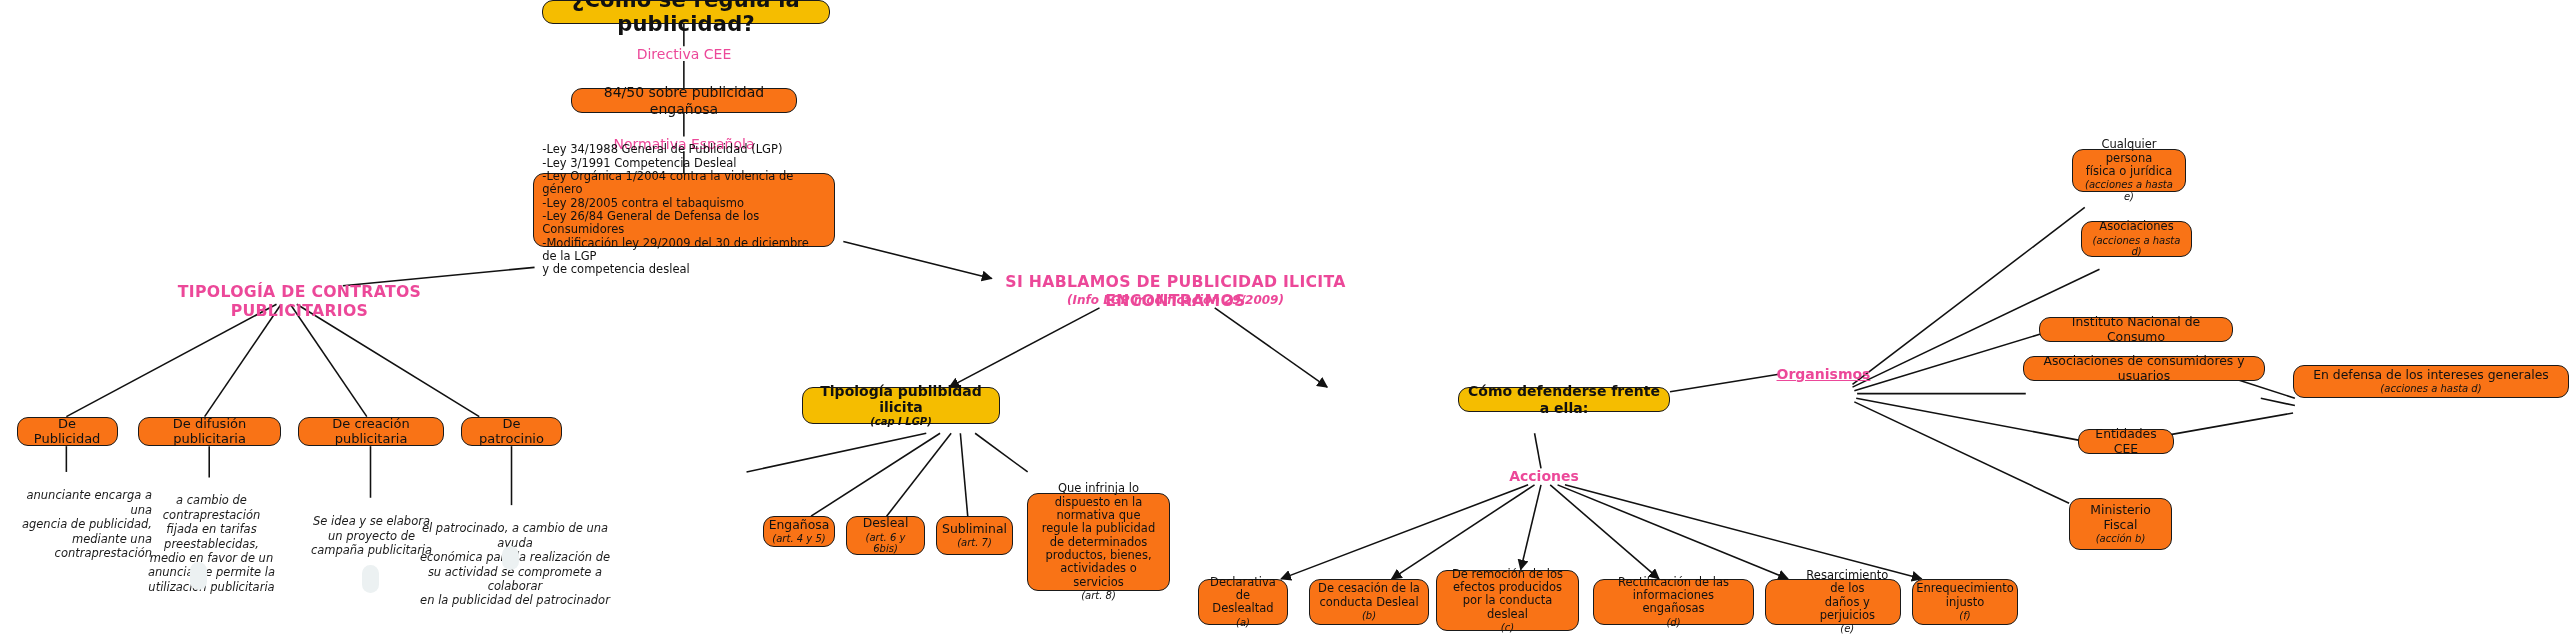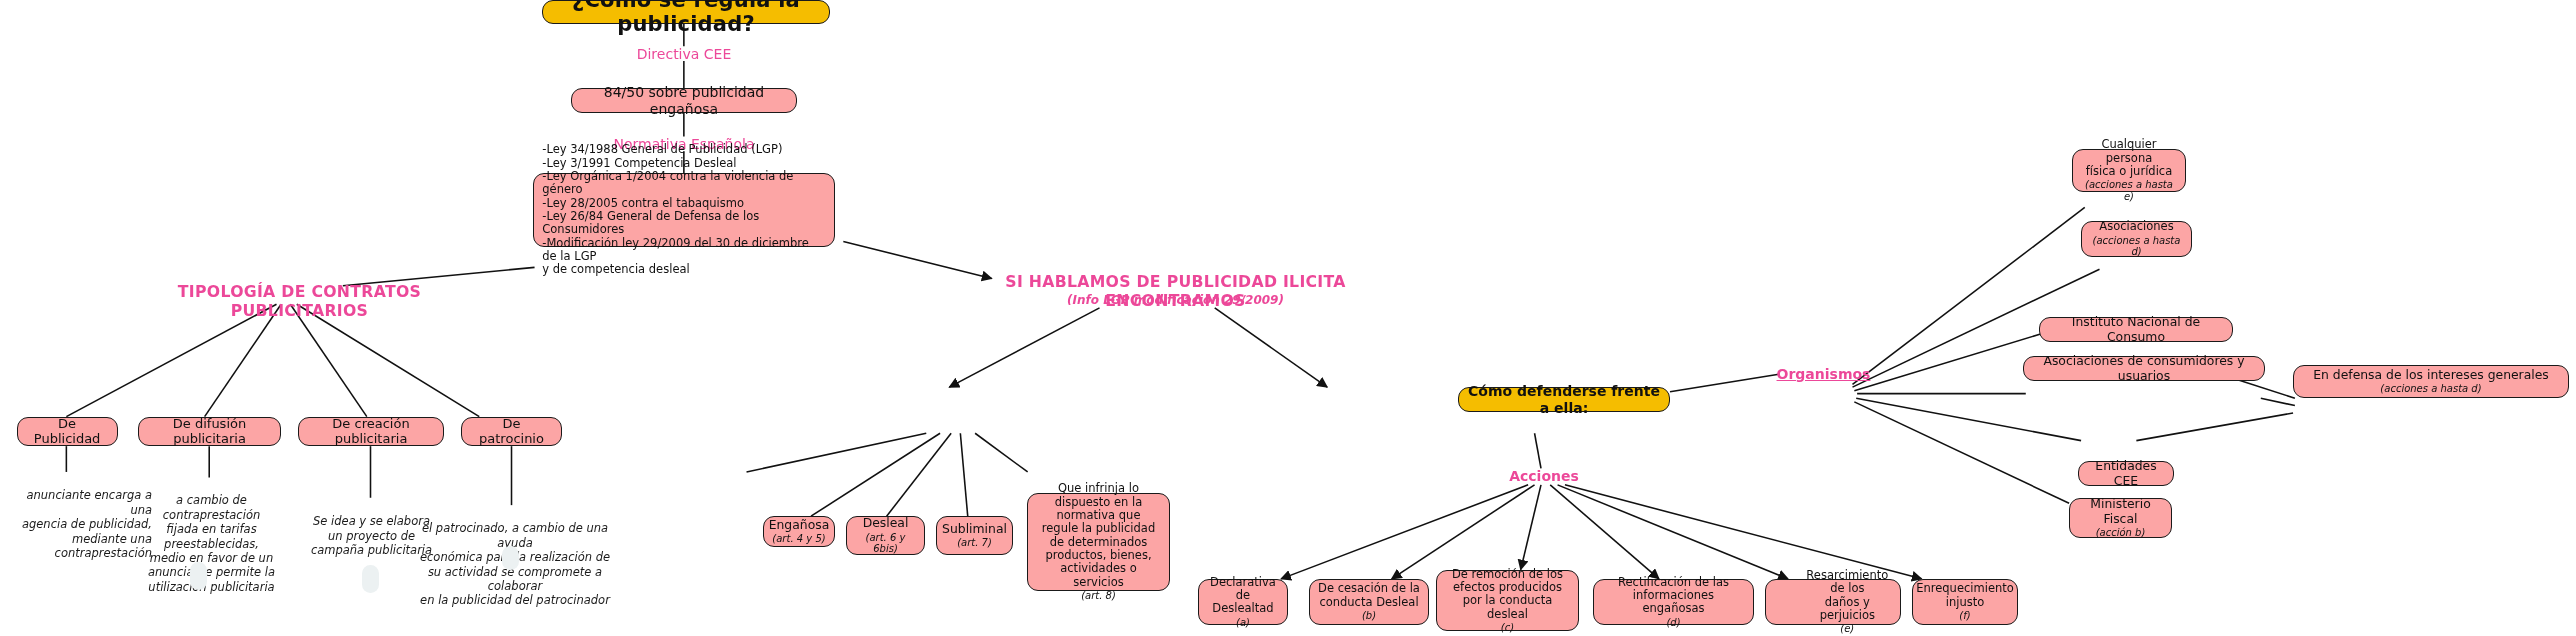--- a/index.html
+++ b/index.html
@@ -5,21 +5,21 @@
   html,body{margin:0;padding:0;background:#ffffff;}
   body{font-family:"DejaVu Sans","Liberation Sans",sans-serif;}
   #canvas{position:relative;width:2576px;height:637px;background:#ffffff;overflow:hidden;}
   svg.links{position:absolute;left:0;top:0;width:2576px;height:637px;pointer-events:none;}
 
   .node{
     position:absolute;
     box-sizing:border-box;
     border:1.8px solid #1a1a1a;
     border-radius:11px;
-    background:#fca5a5;
+    background:#f97316;
     color:#111111;
     display:flex;
     flex-direction:column;
     align-items:center;
     justify-content:center;
     text-align:center;
     line-height:1.16;
     padding:3.7px 7.4px;
   }
   .node .sub{
@@ -183,20 +183,24 @@
 en la publicidad del patrocinador</span>
   </div>
 
   <div class="plain heading" style="left:959px;top:273px;width:433px;">
     <span>SI HABLAMOS DE PUBLICIDAD ILICITA ENCONTRAMOS</span>
   </div>
   <div class="plain sublabel" style="left:959px;top:293px;width:433px;">
     <span>(Info LGP modificación 29/2009)</span>
   </div>
 
+  <div class="node accent" style="left:802px;top:387px;width:198px;height:37px;font-size:14px;">
+    <span class="ttl">Tipología publibidad ilicita</span>
+    <span class="sub">(cap I LGP)</span>
+  </div>
 
 
   <div class="node" style="left:763px;top:516px;width:72px;height:31px;font-size:12.4px;">
     <span>Engañosa</span>
     <span class="sub">(art. 4 y 5)</span>
   </div>
 
   <div class="node" style="left:846px;top:516px;width:79px;height:39px;font-size:12.4px;">
     <span>Desleal</span>
     <span class="sub">(art. 6 y 6bis)</span>
@@ -279,25 +283,25 @@
   </div>
 
   <div class="node" style="left:2039px;top:317px;width:194px;height:25px;font-size:12.4px;">
     <span>Instituto Nacional de Consumo</span>
   </div>
 
   <div class="node" style="left:2023px;top:356px;width:242px;height:25px;font-size:12.4px;">
     <span>Asociaciones de consumidores y usuarios</span>
   </div>
 
-  <div class="node" style="left:2078px;top:429px;width:96px;height:25px;font-size:12.4px;margin-top:32px;">
+  <div class="node" style="left:2078px;top:429px;width:96px;height:25px;font-size:12.4px;">
     <span>Entidades CEE</span>
   </div>
 
-  <div class="node" style="left:2069px;top:498px;width:103px;height:40px;font-size:12.4px;">
+  <div class="node" style="left:2069px;top:498px;width:103px;height:52px;font-size:12.4px;">
     <span>Ministerio Fiscal</span>
     <span class="sub">(acción b)</span>
   </div>
 
   <div class="node" style="left:2293px;top:365px;width:276px;height:33px;font-size:12.4px;">
     <span>En defensa de los intereses generales</span>
     <span class="sub">(acciones a hasta d)</span>
   </div>
 
   <div class="ghost" style="left:190px;top:562px;width:16.6px;height:28px;"></div>

